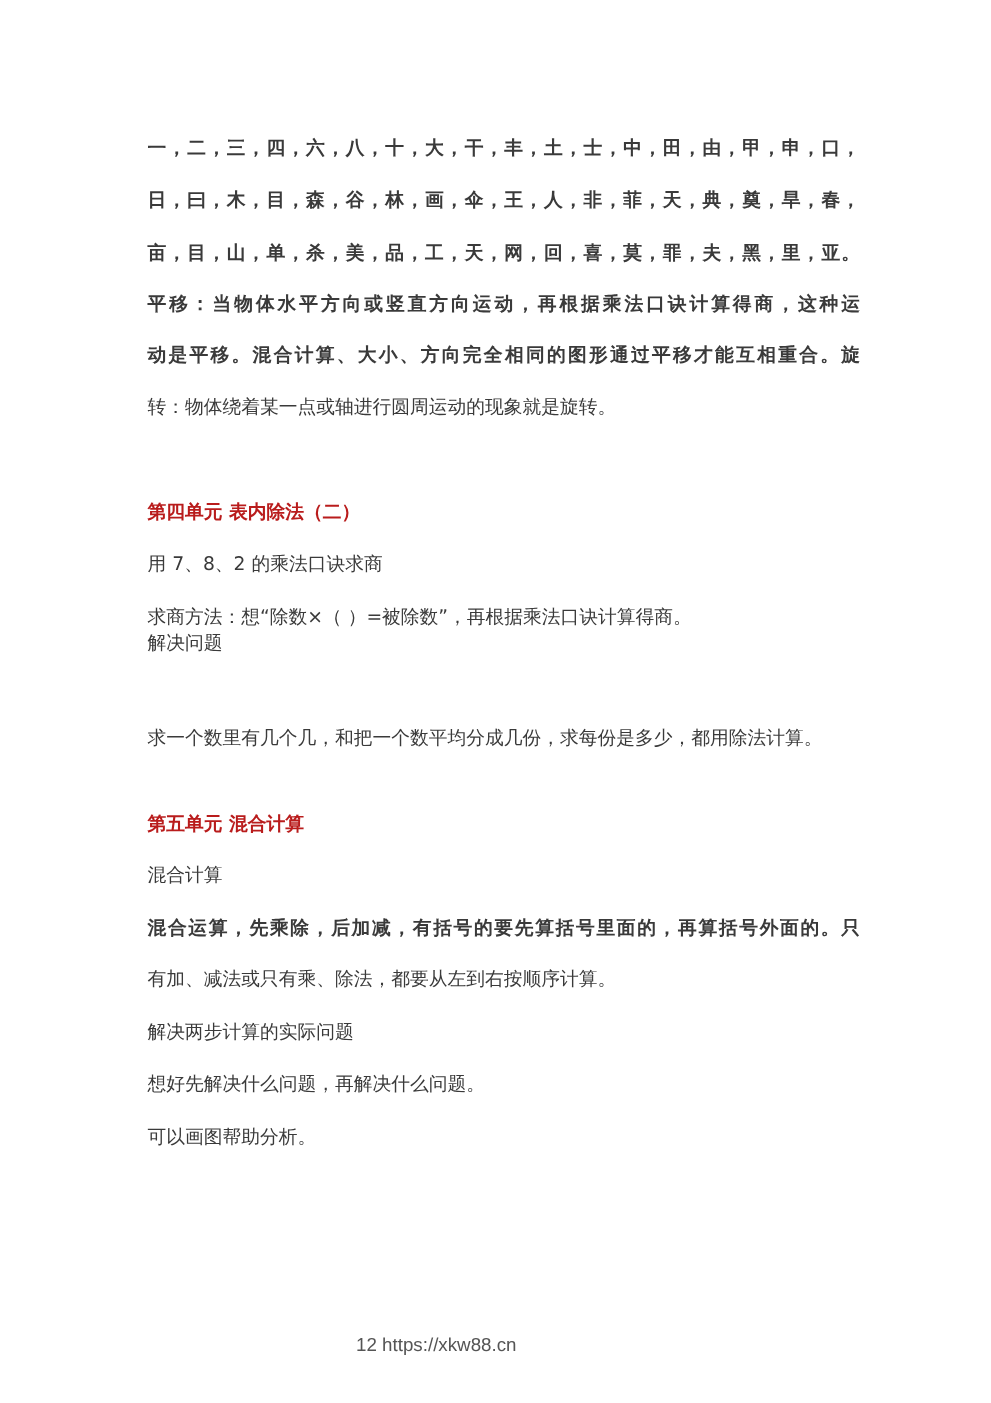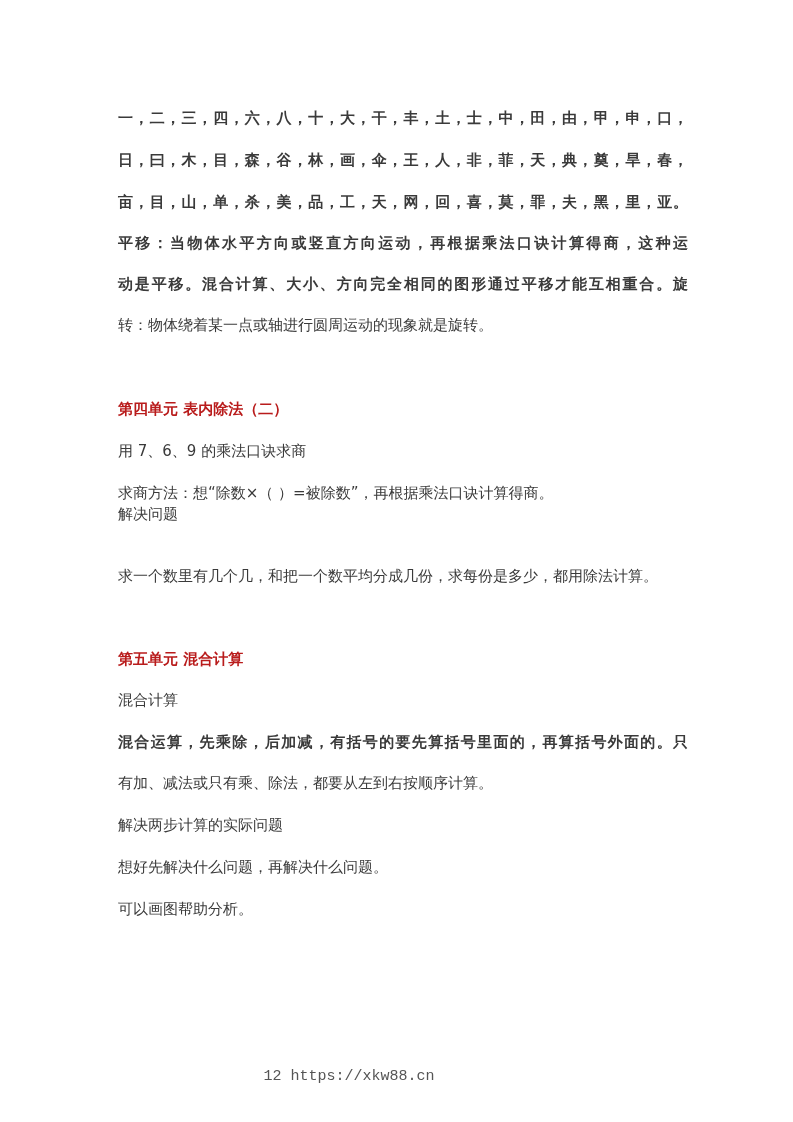--- a/index.html
+++ b/index.html
@@ -2,39 +2,39 @@
 <html><head>
 <meta charset="utf-8">
 <style>
   html, body { margin:0; padding:0; background:#ffffff; }
   body { width:793px; height:1122px; position:relative; overflow:hidden;
          font-family:"DejaVu Sans", "Liberation Sans", sans-serif; color:#3a3a3a; }
   .line { position:absolute; left:118px; font-size:15px; white-space:nowrap; line-height:20px; }
   .just { width:570px; text-align:justify; text-align-last:justify;font-weight:bold; }
   .bold { font-weight:bold; color:#b91c1c; }
   .footer { position:absolute; top:1068px; left:0; width:698px; text-align:center;
-            font-size:15px; color:#555; font-family:Liberation Mono, monospace; }
+            font-size:15px; color:#555; font-family:Liberation Sans, sans-serif; }
 </style>
 </head>
 <body>
 
 <div>
   <div class="line just" style="top:108px">一，二，三，四，六，八，十，大，干，丰，土，士，中，田，由，甲，申，口，</div>
   <div class="line just" style="top:150px">日，曰，木，目，森，谷，林，画，伞，王，人，非，菲，天，典，奠，旱，春，</div>
   <div class="line just" style="top:192px">亩，目，山，单，杀，美，品，工，天，网，回，喜，莫，罪，夫，黑，里，亚。</div>
 
   <div class="line just" style="top:233px">平移：当物体水平方向或竖直方向运动，再根据乘法口诀计算得商，这种运</div>
   <div class="line just" style="top:274px">动是平移。混合计算、大小、方向完全相同的图形通过平移才能互相重合。旋</div>
   <div class="line" style="top:315px">转：物体绕着某一点或轴进行圆周运动的现象就是旋转。</div>
 
   <div class="line bold" style="top:399px">第四单元  表内除法（二）</div>
-  <div class="line" style="top:441px">用 7、6、9 的乘法口诀求商</div>
+  <div class="line" style="top:441px">用 7、8、2 的乘法口诀求商</div>
   <div class="line" style="top:483px"> 求商方法：想“除数×（   ）=被除数”，再根据乘法口诀计算得商。</div>
   <div class="line" style="top:504px">解决问题</div>
-  <div class="line" style="top:566px">求一个数里有几个几，和把一个数平均分成几份，求每份是多少，都用除法计算。</div>
+  <div class="line" style="top:580px">求一个数里有几个几，和把一个数平均分成几份，求每份是多少，都用除法计算。</div>
 
   <div class="line bold" style="top:649px">第五单元  混合计算</div>
   <div class="line" style="top:690px">混合计算</div>
   <div class="line just" style="top:732px">混合运算，先乘除，后加减，有括号的要先算括号里面的，再算括号外面的。只</div>
   <div class="line" style="top:773px">有加、减法或只有乘、除法，都要从左到右按顺序计算。</div>
   <div class="line" style="top:815px">解决两步计算的实际问题</div>
   <div class="line" style="top:857px">想好先解决什么问题，再解决什么问题。</div>
   <div class="line" style="top:899px">可以画图帮助分析。</div>
 
   <div class="footer">12 https://xkw88.cn</div>

